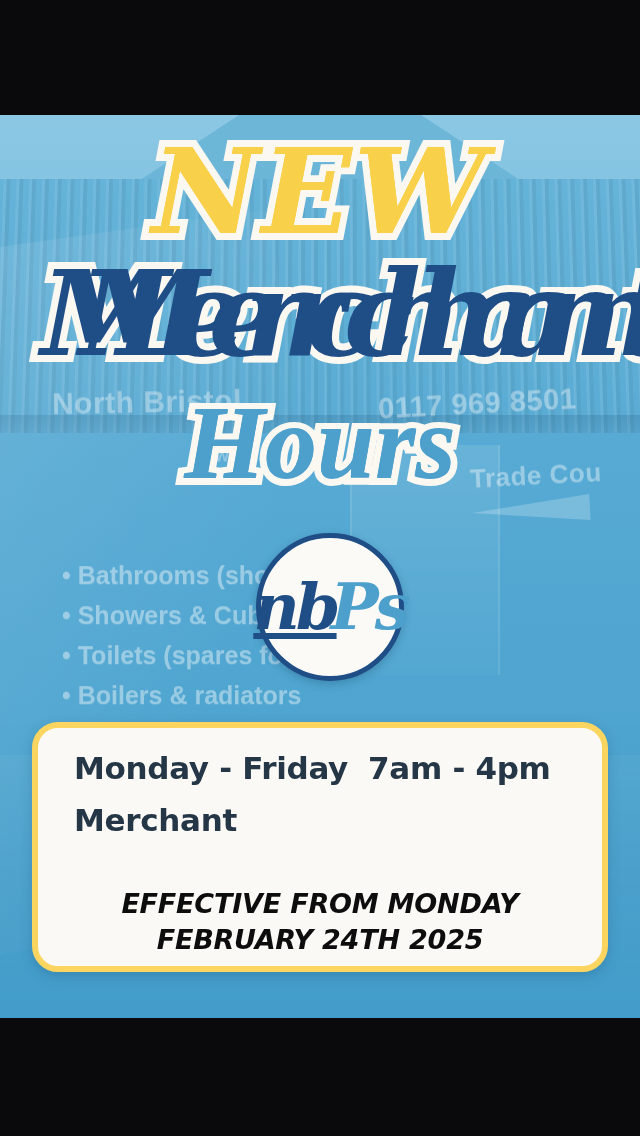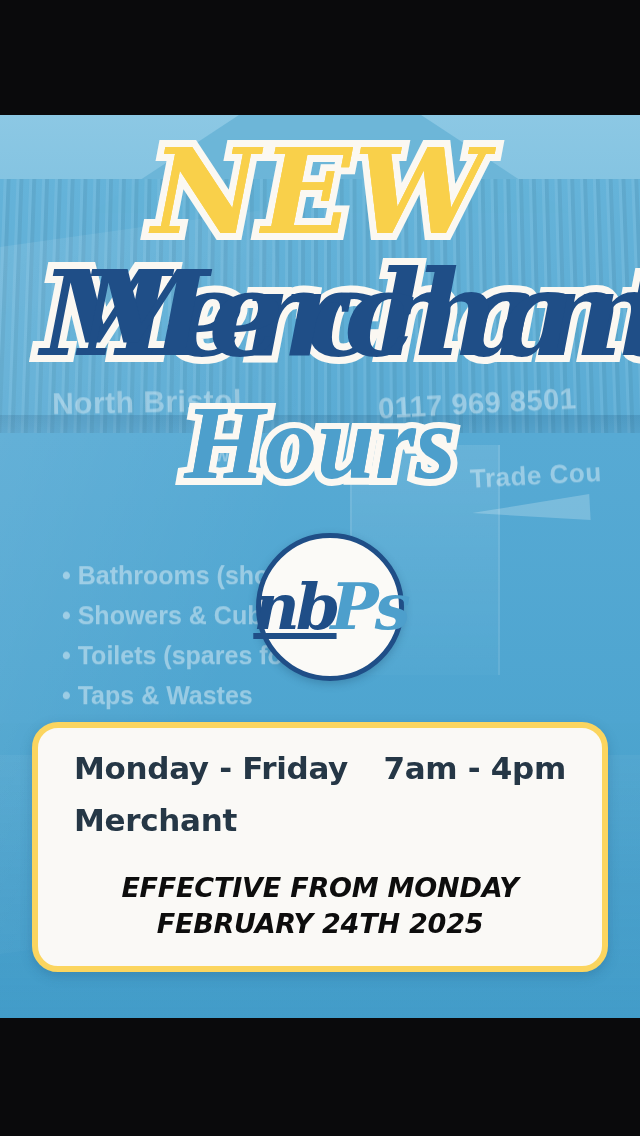--- a/index.html
+++ b/index.html
@@ -222,24 +222,24 @@
   }
   .hours-row:nth-child(2){ margin-top:16px; }
   .hours-day, .hours-time {
     color:#253746;
     font-weight:700;
     font-size:31px;
     letter-spacing:-.3px;
     font-family:"DejaVu Sans", sans-serif;
   }
   .hours-day { flex:0 0 auto; }
-  .hours-time { flex:0 0 auto; width:218px; text-align:right; }
+  .hours-time { flex:0 0 auto; width:218px; text-align:left;margin-left:20px; }
 
   .effective {
-    margin-top:26px;
+    margin-top:42px;
     text-align:center;
     color:#0d0d0d;
     font-style:italic;
     font-weight:700;
     font-size:27px;
     letter-spacing:-.2px;
     line-height:36px;
     font-family:"DejaVu Sans", sans-serif;
   }
   .effective div { white-space:nowrap; }
@@ -268,21 +268,20 @@
     <div class="ghost ghost-company">North Bristol</div>
     <div class="ghost ghost-phone">0117 969 8501</div>
     <div class="ghost ghost-web">www</div>
     <div class="ghost ghost-trade">Trade Cou</div>
     <div class="ghost-arrow"></div>
 
     <div class="ghost-list">
       <div>• Bathrooms (showe</div>
       <div>• Showers &amp; Cubi</div>
       <div>• Toilets (spares fo</div>
-      <div>• Taps &amp; Wastes</div>
       <div>• Boilers &amp; radiators</div>
     </div>
 
     <div class="headline">
 
       <div class="word w-new">
         <span class="sticker c-yellow">NEW</span>
         <span class="word w-new sticker-inner c-yellow" style="top:0;">NEW</span>
       </div>
 

